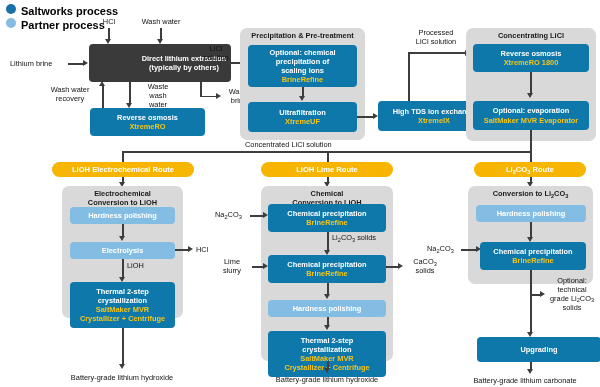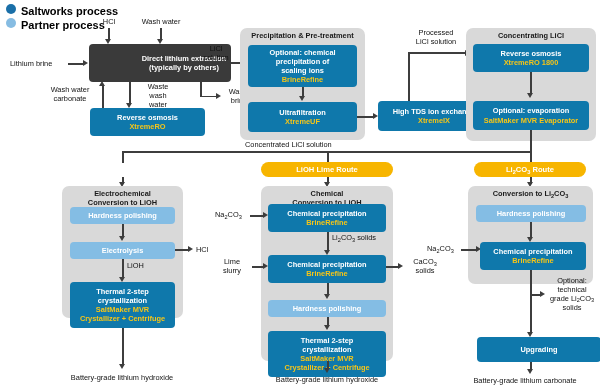--- a/index.html
+++ b/index.html
@@ -94,21 +94,21 @@
   <div class="abs lbl c" style="left:140px;top:83px;width:36px;">
     <span>Waste</span><br>
     <span>wash</span><br>
     <span>water</span>
   </div>
   <div class="abs ln lnv" style="left:129px;top:82px;height:22px;"></div>
   <div class="abs ar ar-d" style="left:126.2px;top:103px;"></div>
 
   <div class="abs lbl c" style="left:40px;top:86px;width:60px;">
     <span>Wash water</span><br>
-    <span>carbonate</span>
+    <span>recovery</span>
   </div>
   <div class="abs ln lnv" style="left:102px;top:86px;height:22px;"></div>
   <div class="abs ar ar-u" style="left:99.2px;top:81px;"></div>
 
   <div class="abs box box-blue" style="left:90px;top:108px;width:115px;height:28px;">
     <div class="box-label">Reverse osmosis</div>
     <div class="box-sub">XtremeRO</div>
   </div>
 
   <div class="abs panel" style="left:240px;top:28px;width:125px;height:112px;"></div>
@@ -162,20 +162,23 @@
   </div>
 
   <div class="abs lbl" style="left:245px;top:141px;">Concentrated LiCl solution</div>
   <div class="abs ln lnv" style="left:530px;top:130px;height:22px;"></div>
   <div class="abs ln lnh" style="left:122px;top:151px;width:409px;"></div>
 
   <div class="abs ln lnv" style="left:122px;top:151px;height:12px;"></div>
   <div class="abs ln lnv" style="left:327px;top:151px;height:12px;"></div>
   <div class="abs ln lnv" style="left:530px;top:151px;height:12px;"></div>
 
+  <div class="abs pill" style="left:52px;top:162px;width:142px;height:15px;">
+    <div class="pill-text">LiOH Electrochemical Route</div>
+  </div>
   <div class="abs ln lnv" style="left:122px;top:177px;height:7px;"></div>
   <div class="abs ar ar-d" style="left:119.2px;top:182px;"></div>
 
   <div class="abs panel" style="left:62px;top:186px;width:121px;height:132px;"></div>
   <div class="abs panel-title" style="left:62px;top:190px;width:121px;">
     <span>Electrochemical</span><br>
     <span>Conversion to LiOH</span>
   </div>
 
   <div class="abs box box-lblue" style="left:70px;top:207px;width:105px;height:17px;">

